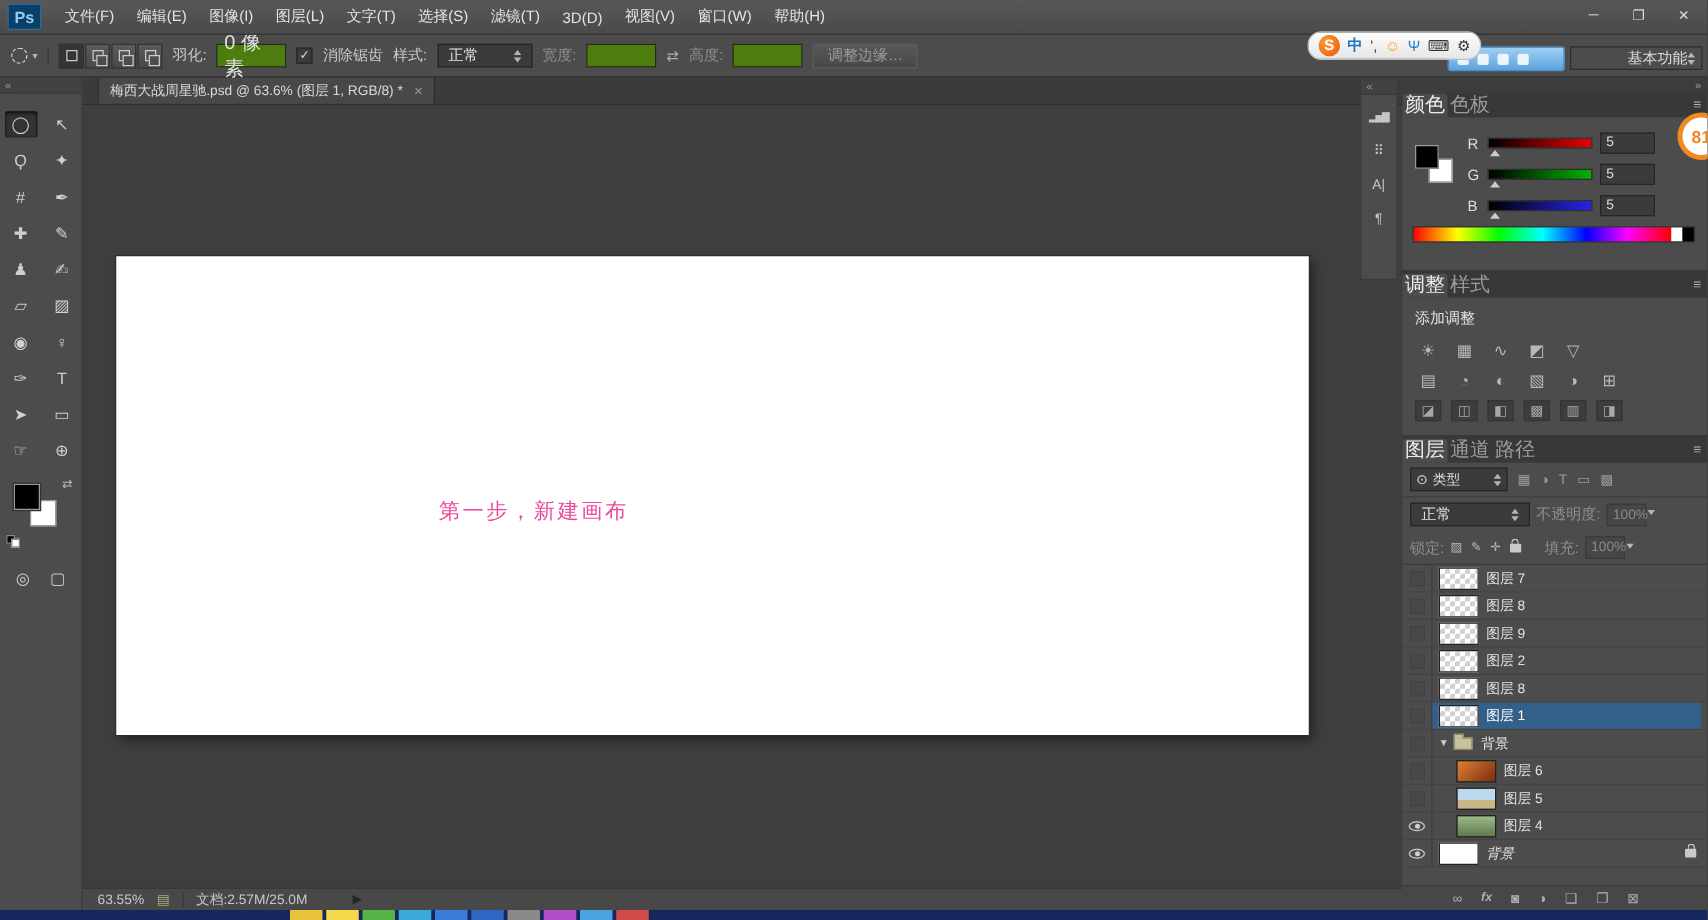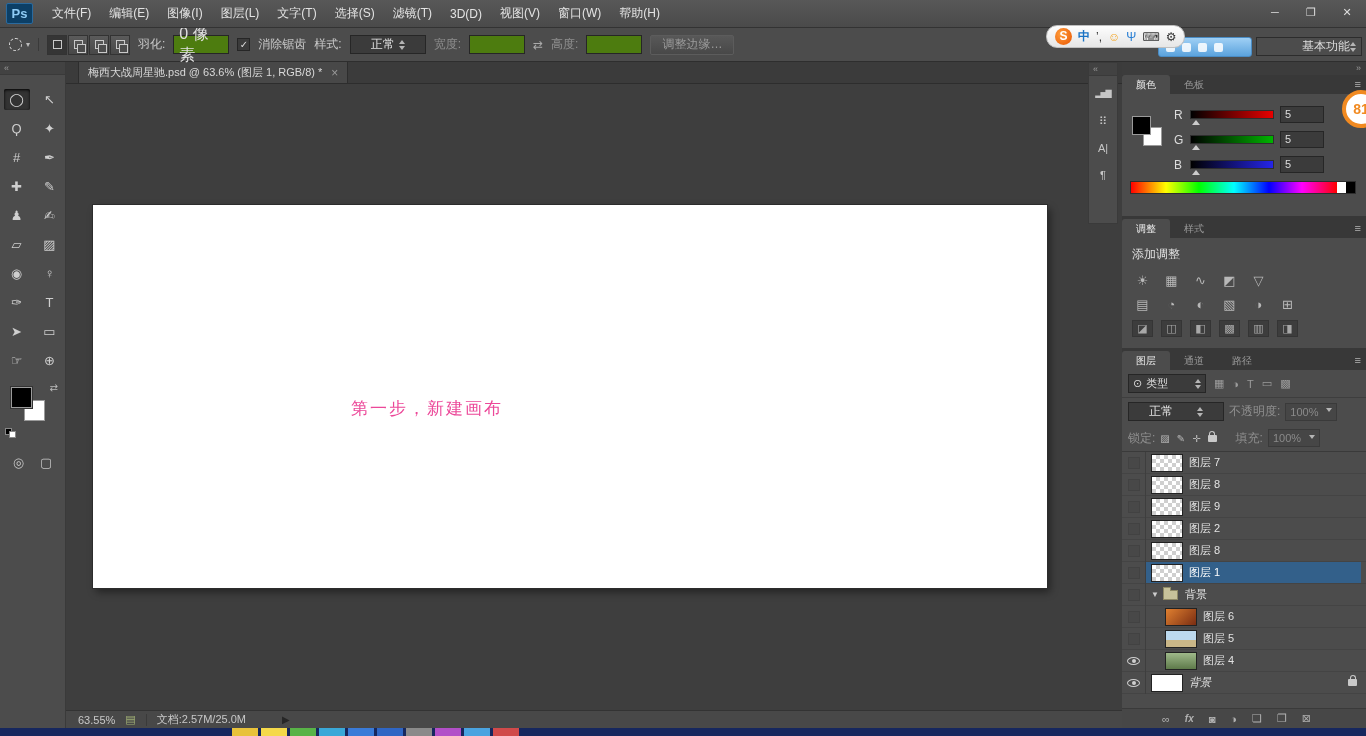--- a/index.html
+++ b/index.html
@@ -19,21 +19,21 @@
   .dashed-circle{width:13px;height:13px;border:1px dashed #ddd;border-radius:50%}
   .caret-glyph{font-size:8px;color:#bbb}
   .mode-group{display:flex;gap:1px}
   .mode-btn{width:20px;height:20px;background:linear-gradient(#5b5b5b,#484848);border:1px solid #333;display:flex;align-items:center;justify-content:center;position:relative}
   .mode-btn.active{background:#353535}
   .sq{width:9px;height:9px;border:1px solid #c9c9c9;display:block}
   .sq.ov{position:absolute;left:8px;top:8px;background:#4c4c4c}
   .opt-input{width:56px;height:19px;background:#4d7c0f;border:1px solid #262626;color:#e0e0e0;padding:0 5px;display:flex;align-items:center;font-size:16px}
   .opt-input.dim{color:#777}
   .checkbox{width:13px;height:13px;background:#3b3b3b;border:1px solid #262626;color:#ddd;font-size:10px;line-height:11px;text-align:center}
-  .select{height:19px;background:#3b3b3b;border:1px solid #262626;color:#e0e0e0;display:flex;align-items:center;justify-content:space-between;padding:0 20px;gap:4px}
+  .select{height:19px;background:#3b3b3b;border:1px solid #262626;color:#e0e0e0;display:flex;align-items:center;justify-content:space-between;padding:0 8px;gap:4px}
   .stepper{display:flex;flex-direction:column;gap:2px}
   .tri-up{width:0;height:0;border:3px solid transparent;border-bottom:4px solid #b5b5b5}
   .tri-dn{width:0;height:0;border:3px solid transparent;border-top:4px solid #b5b5b5}
   .dim-lab{color:#8f8f8f}
   .swap-glyph{color:#aaa}
   .refine-btn{height:20px;padding:0 11px;border:1px solid #5c5c5c;border-radius:2px;background:linear-gradient(#585858,#484848);color:#9b9b9b;display:flex;align-items:center}
 
   
   .ime{position:absolute;left:1046px;top:25px;height:23px;background:linear-gradient(#fdfdfd,#e6e6e6);border:1px solid #bfbfbf;border-radius:11px;display:flex;align-items:center;gap:6px;padding:0 8px;z-index:40}
   .sogou-logo{width:17px;height:17px;border-radius:50%;background:radial-gradient(circle at 35% 35%,#ff9d3c,#e85400);color:#fff;font-weight:bold;font-size:12px;text-align:center;line-height:17px}
@@ -75,21 +75,21 @@
   
   .minidock{position:absolute;left:1088px;top:62px;width:30px;height:162px;background:#4c4c4c;border:1px solid #3a3a3a;z-index:12}
   .minidock-icons{display:flex;flex-direction:column;align-items:center;gap:15px;padding-top:12px;color:#c6c6c6}
   .md-icon{font-size:11px;line-height:12px;text-align:center}
   .md-hist{font-size:8px;letter-spacing:-1px}
 
   
   .dock{position:absolute;left:1122px;top:62px;width:244px;height:666px;background:#3c3c3c;display:flex;flex-direction:column;z-index:11}
   .dock-header{height:13px;background:#3c3c3c;color:#999;font-size:9px;line-height:12px;text-align:right;padding:0 5px}
   .panel-tabs{height:19px;background:#383838;display:flex;align-items:flex-end;position:relative;flex:none}
-  .ptab{height:19px;padding:0 14px;display:flex;align-items:center;font-size:10px;color:#9b9b9b}
+  .ptab{height:19px;padding:0 2px;display:flex;align-items:center;font-size:16px;color:#9b9b9b}
   .ptab.active{background:#4c4c4c;color:#ececec;border-radius:3px 3px 0 0}
   .panel-menu{position:absolute;right:5px;top:3px;color:#b5b5b5;font-size:11px}
   .gap{height:3px;background:#383838;flex:none}
 
   
   .color-body{background:#4c4c4c;height:122px;position:relative;padding-top:12px;flex:none}
   .cp-swatches{position:absolute;left:10px;top:22px;width:36px;height:36px}
   .cp-fg{position:absolute;left:0;top:0;width:19px;height:19px;background:#000;border:1px solid #9a9a9a;z-index:2}
   .cp-bg{position:absolute;left:11px;top:11px;width:19px;height:19px;background:#fff;border:1px solid #9a9a9a}
   .slider-row{display:flex;align-items:center;gap:6px;margin:0 0 8px 52px}
@@ -111,21 +111,21 @@
   .adj-row{display:flex;gap:8px;margin-bottom:7px;color:#b8b8b8;font-size:13px}
   .adj-icon{width:21px;height:17px;display:flex;align-items:center;justify-content:center}
   .adj-row.dark .adj-icon{background:#3d3d3d;border:1px solid #353535;color:#a8a8a8;font-size:11px}
 
   
   .layers-body{background:#4c4c4c;flex:1;display:flex;flex-direction:column;min-height:0}
   .filter-row{display:flex;align-items:center;padding:4px 6px;border-bottom:1px solid #3e3e3e;flex:none}
   .filter-combo{width:78px;height:19px;background:#3b3b3b;border:1px solid #262626;display:flex;align-items:center;gap:4px;padding:0 4px;font-size:11px;color:#ddd}
   .filter-icons{display:flex;gap:8px;color:#9a9a9a;font-size:11px;margin-left:8px;align-items:center}
   .blend-row,.lock-row{display:flex;align-items:center;gap:5px;padding:4px 6px;flex:none}
-  .dim-box{width:52px;height:18px;background:#464646;border:1px solid #3a3a3a;color:#8a8a8a;font-size:11px;display:flex;align-items:center;justify-content:space-between;padding:0 4px}
+  .dim-box{width:32px;height:18px;background:#464646;border:1px solid #3a3a3a;color:#8a8a8a;font-size:11px;display:flex;align-items:center;justify-content:space-between;padding:0 4px}
   .lock-icons{display:flex;gap:7px;align-items:center;color:#b5b5b5;font-size:10px}
   .layer-list{flex:1;border-top:1px solid #3a3a3a;overflow:hidden}
   .lrow{height:22px;display:flex;align-items:center;border-bottom:1px solid #444;padding-right:5px}
   .lrow .row-main{flex:1;display:flex;align-items:center;height:100%;padding-right:4px}
   .lrow.selected .row-main{background:#33608a}
   .lrow.selected .lname{color:#fff}
   .eye-well{width:24px;height:22px;border-right:1px solid #3e3e3e;display:flex;align-items:center;justify-content:center;flex:none}
   .eye-empty{width:12px;height:12px;border:1px solid #424242;background:#484848}
   .eye{position:relative;width:13px;height:8px;border:1px solid #cfcfcf;border-radius:50%}
   .eye::after{content:"";position:absolute;left:3.5px;top:1px;width:4px;height:4px;border-radius:50%;background:#cfcfcf}

